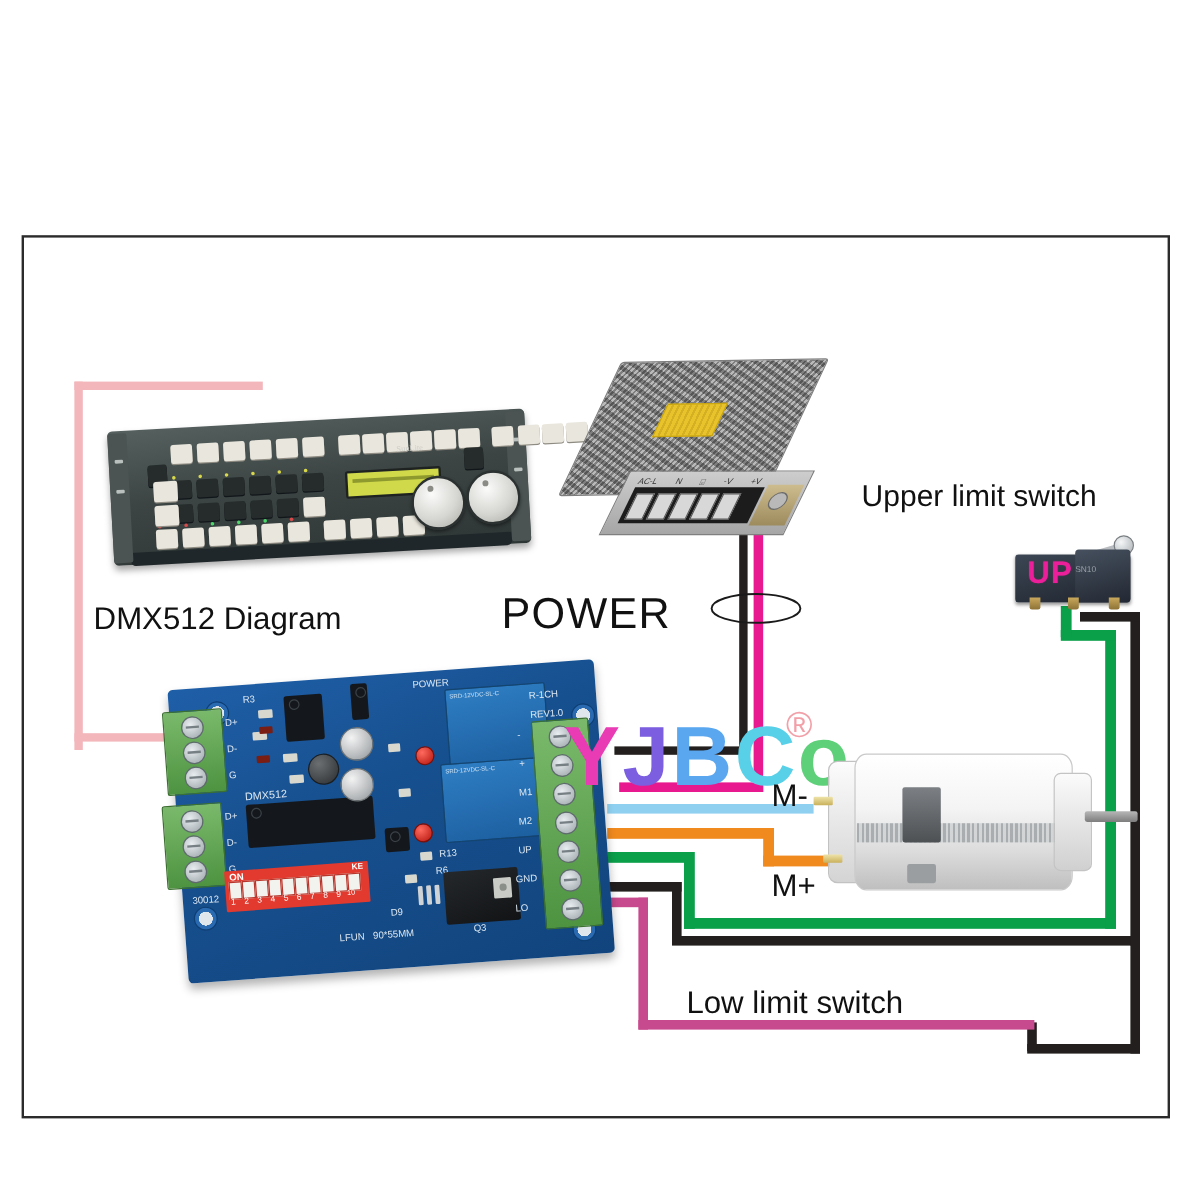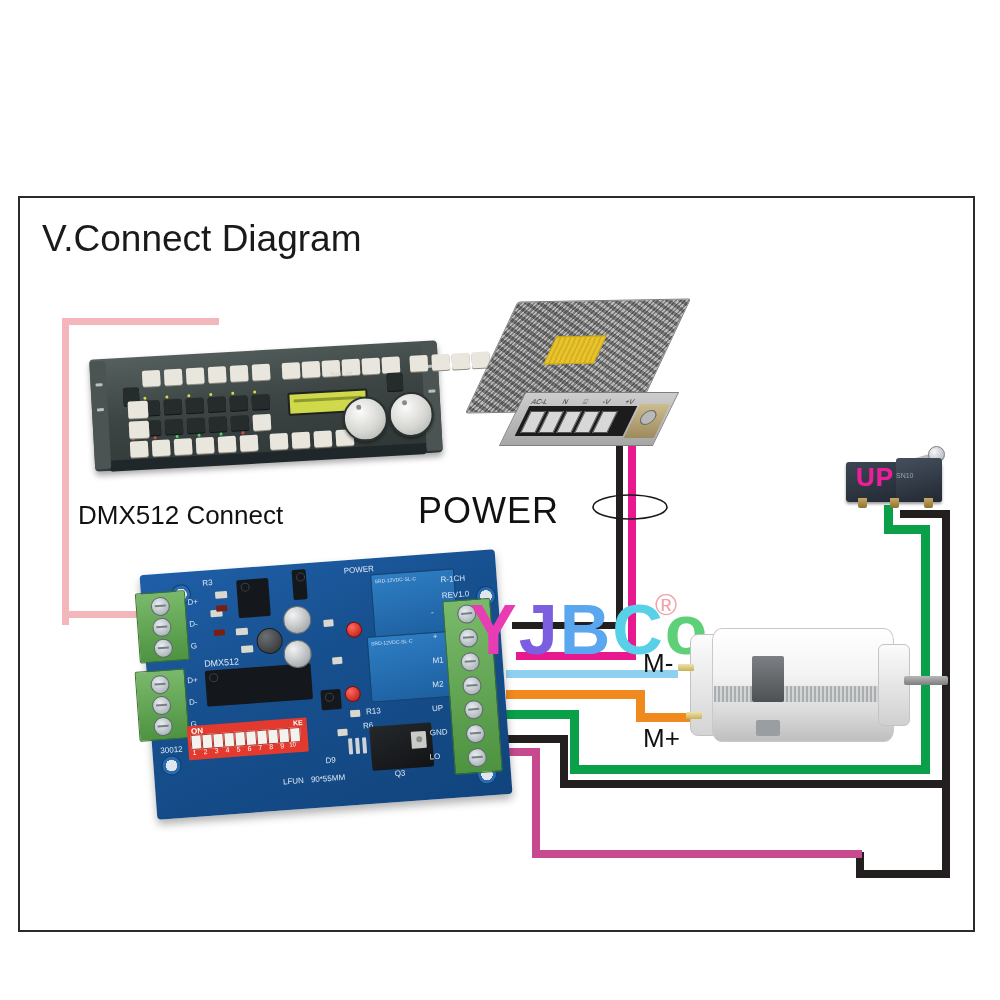--- a/index.html
+++ b/index.html
@@ -129,21 +129,20 @@
   .wm .y{color:#e83bb4;}.wm .j{color:#7b5fe0;}.wm .b{color:#5aa7f0;}
   .wm .c{color:#58d0e8;}.wm .o{color:#5fd07a;}
   .wm-r{position:absolute;left:655px;top:588px;font-size:30px;color:#f2a0a8;}
 </style>
 </head>
 <body>
 
 <div id="stage">
 
   <div class="frame"></div>
-  <div class="heading">V.Connect Diagram</div>
 
   <div class="w pinkloop" style="left:62px;top:318px;width:150px;height:300px;"></div>
   <div class="w" style="left:62px;top:611px;width:100px;height:7px;background:#f2b6bb;"></div>
 
   <div class="w" style="left:628px;top:432px;width:8px;height:228px;background:#e8198f;"></div>
   <div class="w" style="left:516px;top:652px;width:120px;height:8px;background:#e8198f;"></div>
 
   <div class="w" style="left:616px;top:428px;width:7px;height:200px;background:#231f1e;"></div>
   <div class="w" style="left:512px;top:622px;width:111px;height:7px;background:#231f1e;"></div>
 
@@ -431,18 +430,20 @@
       </div>
     <div class="ls-roll" style="left:88px;top:-2px;"></div>
     <div class="ls-body"></div>
     <div class="ls-body2"></div>
     <div class="ls-pin" style="left:18px;"></div>
     <div class="ls-pin" style="left:50px;"></div>
     <div class="ls-pin" style="left:84px;"></div>
     <div class="ls-mark" style="left:56px;top:24px;">SN10</div>
     <div class="ls-txt" style="left:16px;top:14px;">UP</div>
   </div>
-
-
-  <div class="lbl lbl-dmx">DMX512 Connect</div>
+  <div class="lbl lbl-upper">Upper limit switch</div>
+
+  <div class="lbl lbl-low">Low limit switch</div>
+
+  <div class="lbl lbl-dmx">DMX512 Diagram</div>
   <div class="lbl lbl-power">POWER</div>
 
 </div>
 
 </body></html>

